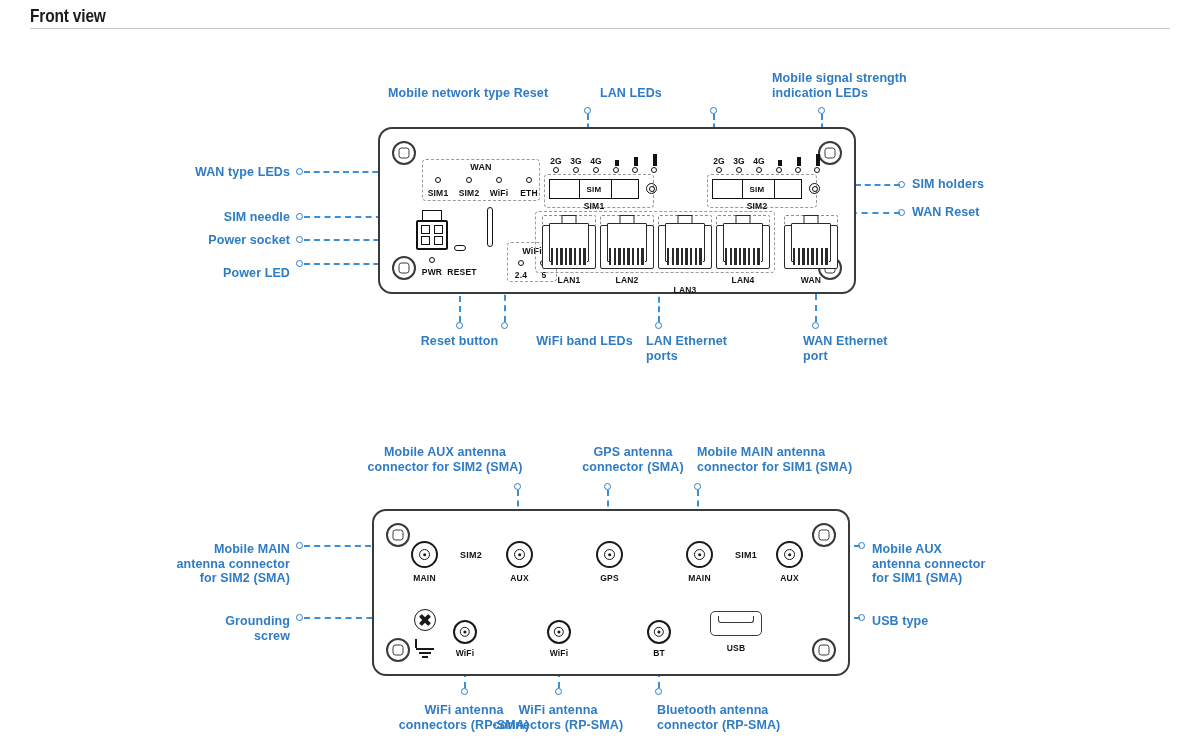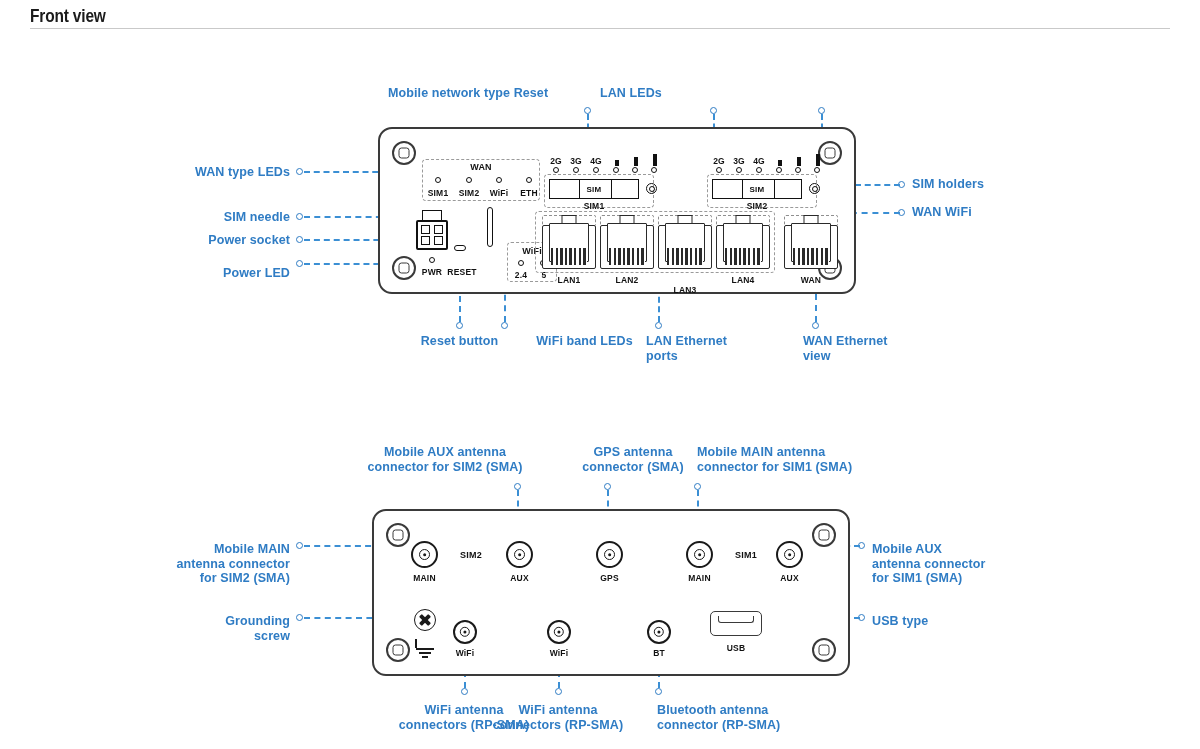--- a/index.html
+++ b/index.html
@@ -184,30 +184,32 @@
     <div class="hrule"></div>
   </div>
 
   <div class="lbl r" style="left:120px;top:165px;width:170px;">WAN type LEDs</div>
   <div class="lbl r" style="left:120px;top:210px;width:170px;">SIM needle</div>
   <div class="lbl r" style="left:120px;top:233px;width:170px;">Power socket</div>
   <div class="lbl r" style="left:120px;top:266px;width:170px;">Power LED</div>
 
   <div class="lbl l" style="left:388px;top:86px;width:200px;">Mobile network type Reset</div>
   <div class="lbl l" style="left:600px;top:86px;width:120px;">LAN LEDs</div>
+  <div class="lbl l" style="left:772px;top:71px;width:190px;">Mobile signal strength
+indication LEDs</div>
 
   <div class="lbl l" style="left:912px;top:177px;width:180px;">SIM holders</div>
-  <div class="lbl l" style="left:912px;top:205px;width:180px;">WAN WiFi</div>
+  <div class="lbl l" style="left:912px;top:205px;width:180px;">WAN Reset</div>
 
   <div class="lbl c" style="left:367px;top:334px;width:185px;">Reset button</div>
   <div class="lbl c" style="left:492px;top:334px;width:185px;">WiFi band LEDs</div>
   <div class="lbl l" style="left:646px;top:334px;width:150px;">LAN Ethernet
 ports</div>
   <div class="lbl l" style="left:803px;top:334px;width:150px;">WAN Ethernet
-view</div>
+port</div>
 
   <div class="ring" style="left:296px;top:168px;"></div>
   <div class="dash-h" style="left:304px;top:171px;width:84px;"></div>
 
   <div class="ring" style="left:296px;top:213px;"></div>
   <div class="dash-h" style="left:304px;top:216px;width:160px;"></div>
 
   <div class="ring" style="left:296px;top:236px;"></div>
   <div class="dash-h" style="left:304px;top:239px;width:115px;"></div>
 

